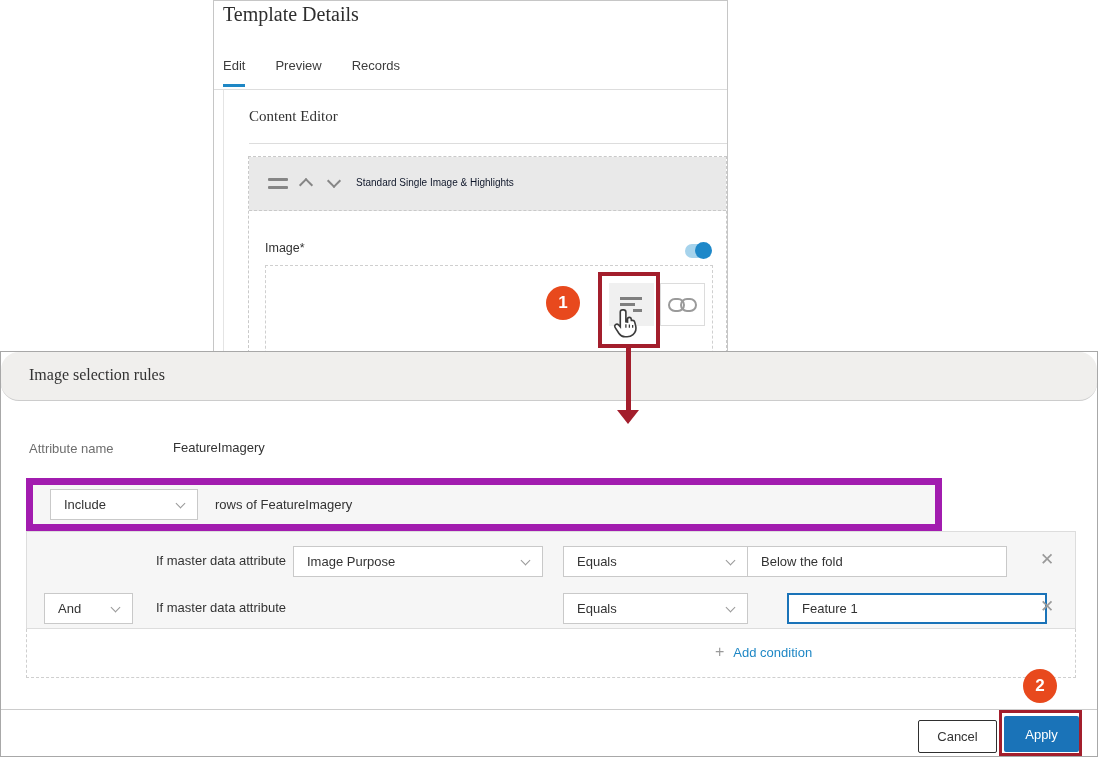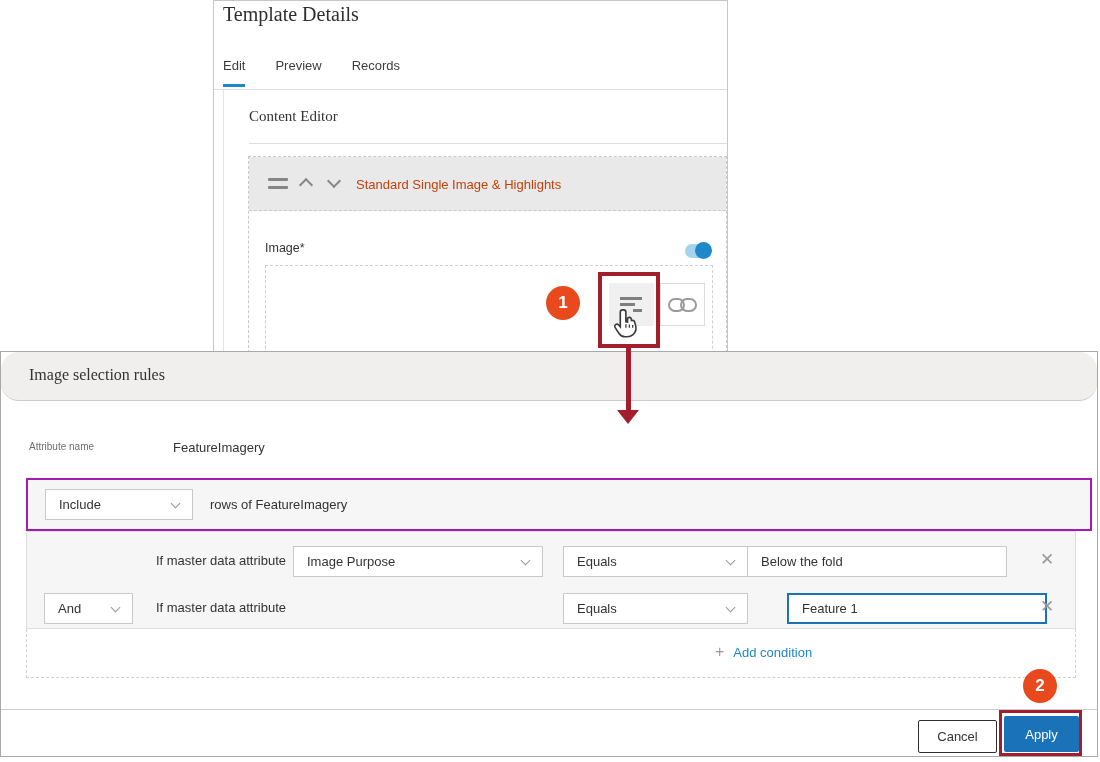--- a/index.html
+++ b/index.html
@@ -29,21 +29,21 @@
   .ce-divider{position:absolute;left:25px;right:0;top:53px;height:1px;background:#ddd;}
   .module{position:absolute;left:24px;right:0;top:66px;bottom:-6px;border:1px dashed #c9c9c9;background:#fff;}
   .module-bar{position:relative;height:54px;background:#e9e9e9;border-bottom:1px dashed #c9c9c9;}
   .drag-icon{position:absolute;left:19px;top:21px;width:20px;}
   .drag-icon i{display:block;height:3px;background:#868686;border-radius:1px;margin-bottom:5px;}
   .chev-btn{position:absolute;top:17px;width:18px;height:18px;cursor:pointer;}
   .chev-up{left:48px;} .chev-down{left:76px;}
   .chev-glyph{position:absolute;left:4px;width:10px;height:10px;border-right:2.4px solid #868686;border-bottom:2.4px solid #868686;}
   .chev-up .chev-glyph{top:6px;transform:rotate(-135deg);}
   .chev-down .chev-glyph{top:2px;transform:rotate(45deg);}
-  .module-title{position:absolute;left:107px;top:20px;font-size:13px;color:#c2410c;}
+  .module-title{position:absolute;left:107px;top:20px;font-size:10px;color:#0f172a;}
   .module-body{position:relative;}
   .img-label{position:absolute;left:16px;top:30px;font-size:12.5px;color:#333;}
   .toggle{position:absolute;right:16px;top:33px;width:25px;height:14px;border-radius:8px;
           background:var(--toggle-track,#A6D3EC);cursor:pointer;}
   .toggle .knob{position:absolute;right:-2px;top:-2px;width:17px;height:17px;border-radius:50%;
           background:var(--toggle-knob,#1E88C9);}
   .img-dropzone{position:absolute;left:16px;right:13px;top:54px;height:230px;border:1px dashed #cfcfcf;background:#fff;}
   .fieldbtn{position:absolute;top:17px;width:45px;height:43px;cursor:pointer;}
   .btn-rules{left:343px;background:#f0f0f0;}
   .btn-link{left:394px;background:#fff;border:1px solid #dcdcdc;}
@@ -56,24 +56,24 @@
   .link-icon i{display:block;width:17px;height:14px;border:2px solid #9a9a9a;border-radius:7px;}
   .link-icon i:last-child{margin-left:-5px;}
 
   
   .dialog{position:absolute;left:0;top:351px;width:1098px;height:406px;background:#fff;
           border:1px solid #a8a8a8;z-index:10;}
   .dialog-header{position:absolute;left:0;right:0;top:0;height:49px;background:#f0efed;
           border-bottom:1px solid #ccc;border-radius:18px;}
   .dialog-title{position:absolute;left:28px;top:14px;font-family:"Liberation Serif",serif;
           font-size:16px;color:#333;}
-  .attr-label{position:absolute;left:28px;top:89px;font-size:10px;color:#6e6e6e;}
+  .attr-label{position:absolute;left:28px;top:89px;font-size:13px;color:#6e6e6e;}
   .attr-value{position:absolute;left:172px;top:88px;font-size:13px;color:#333;}
-  .include-box{position:absolute;left:25px;top:126px;width:1066px;height:53px;background:#f6f6f6;
-          border:2px solid #a21caf;display:flex;align-items:center;padding-left:17px;}
+  .include-box{position:absolute;left:25px;top:126px;width:916px;height:53px;background:#f6f6f6;
+          border:7px solid #a21caf;display:flex;align-items:center;padding-left:17px;}
   .sel{position:relative;height:31px;background:#fff;border:1px solid #c9c9c9;font-size:13px;color:#333;
           display:flex;align-items:center;padding-left:13px;cursor:pointer;}
   .sel .chev{position:absolute;right:13px;top:50%;width:7px;height:7px;border-right:1.7px solid #999;
           border-bottom:1.7px solid #999;transform:translateY(-72%) rotate(45deg);}
   .include-sel{width:148px;}
   .include-suffix{margin-left:17px;font-size:13px;color:#333;}
   .cond-box{position:absolute;left:25px;top:179px;width:1050px;height:98px;background:#f6f6f6;border:1px solid #ddd;}
   .cond-row{position:absolute;left:0;right:0;height:44px;}
   .row1{top:5px;} .row2{top:52px;}
   .cond-label{position:absolute;left:100px;top:16px;width:159px;text-align:right;font-size:13px;color:#333;}

